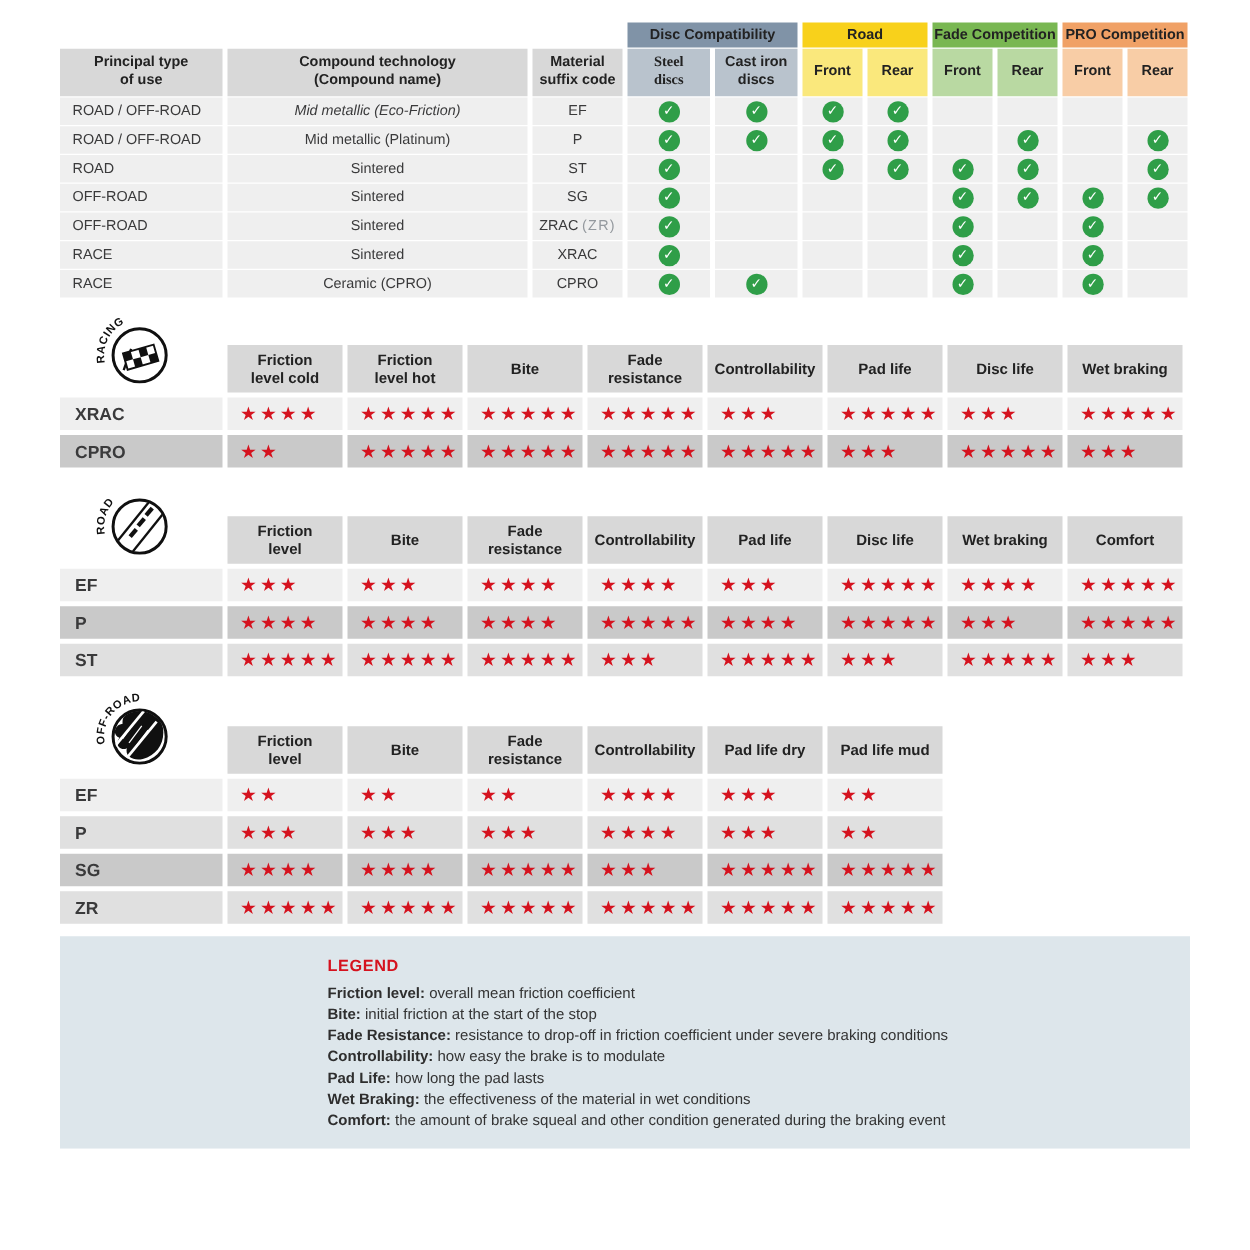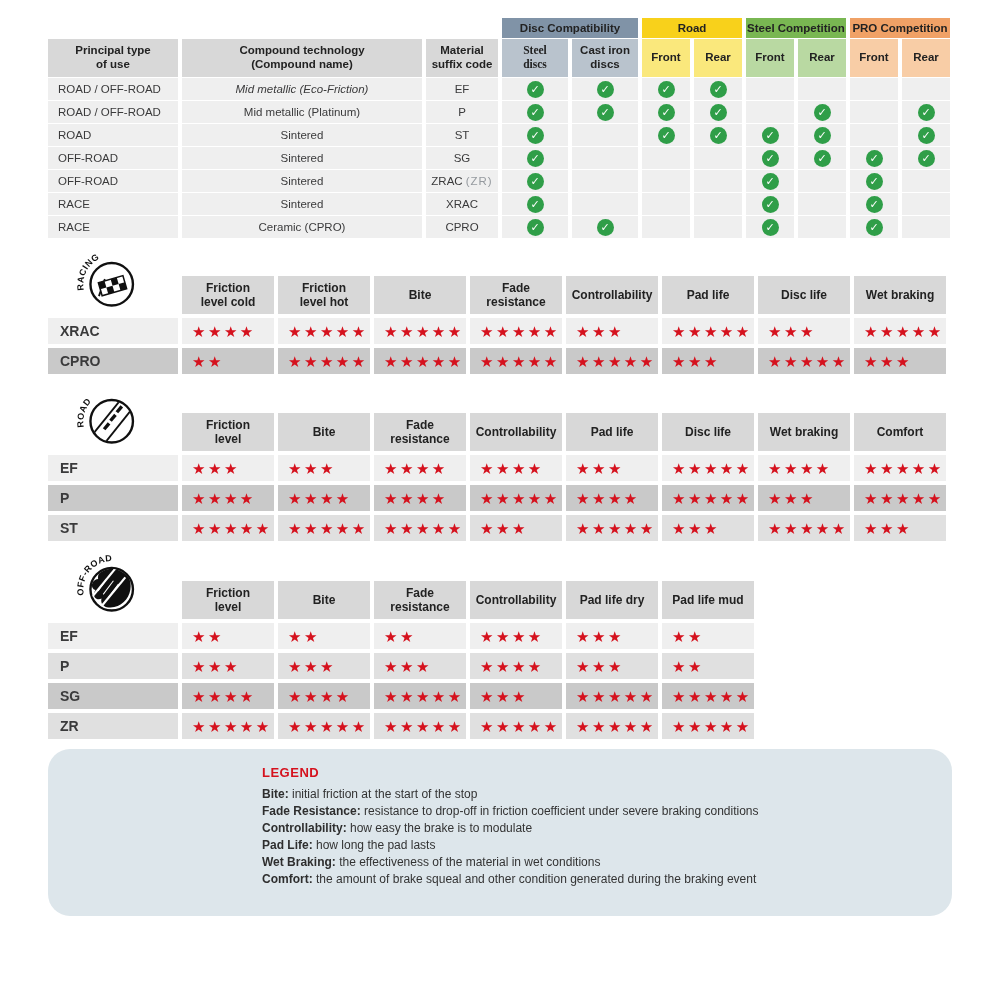--- a/index.html
+++ b/index.html
@@ -56,34 +56,33 @@
     height:26px;display:flex;align-items:center;
     padding-left:10px;font-size:15px;letter-spacing:2.5px;line-height:1;
   }
   .shade-light{background:#efefef;}
   .shade-medium{background:#e0e0e0;}
   .shade-dark{background:#c9c9c9;}
   
   .legend{
     margin-top:10px;
     background:#dde6eb;
-    padding:16px 30px 28px 214px;
-    border-radius:22px;
+    padding:16px 30px 14px 214px;
   }
   .legend-heading{font-size:13px;font-weight:bold;letter-spacing:.5px;margin-bottom:6px;}
   .legend-item{font-size:12px;line-height:17px;white-space:pre-line;color:#333;}
   .legend-item b{color:#2e2e2e;}
 </style>
 </head>
 <body>
 
 <div id="compat">
     <div class="ghead" style="background: rgb(128, 147, 167); grid-area: 1 / 4 / auto / span 2;">Disc Compatibility</div>
     <div class="ghead" style="background: rgb(248, 209, 27); grid-area: 1 / 6 / auto / span 2;">Road</div>
-    <div class="ghead" style="background: rgb(121, 183, 82); grid-area: 1 / 8 / auto / span 2;">Steel Competition</div>
+    <div class="ghead" style="background: rgb(121, 183, 82); grid-area: 1 / 8 / auto / span 2;">Fade Competition</div>
     <div class="ghead" style="background: rgb(240, 161, 102); grid-area: 1 / 10 / auto / span 2;">PRO Competition</div>
     <div class="shead" style="grid-area: 2 / 1;">Principal type
 of use</div>
     <div class="shead" style="grid-area: 2 / 2;">Compound technology
 (Compound name)</div>
     <div class="shead" style="grid-area: 2 / 3;">Material
 suffix code</div>
     <div class="shead" style="background: rgb(185, 195, 205); grid-area: 2 / 4; font-family: Liberation Serif, serif;">Steel
 discs</div>
     <div class="shead" style="background: rgb(185, 195, 205); grid-area: 2 / 5;">Cast iron
@@ -418,20 +417,21 @@
       <div class="stars-cell shade-medium" style="color: rgb(213, 18, 30);">★★★★★</div>
       <div class="stars-cell shade-medium" style="color: rgb(213, 18, 30);">★★★★★</div>
       <div class="stars-cell shade-medium" style="color: rgb(213, 18, 30);">★★★★★</div>
       <div class="stars-cell shade-medium" style="color: rgb(213, 18, 30);">★★★★★</div>
     </section>
   </div>
 
 <section class="legend" style="background: rgb(221, 230, 235);">
   <div class="legend-heading" style="color: rgb(213, 18, 30);">LEGEND</div>
   <div id="legend-items">
+      <div class="legend-item"><b>Friction level:</b><span> overall mean friction coefficient</span></div>
       <div class="legend-item"><b>Bite:</b><span> initial friction at the start of the stop</span></div>
       <div class="legend-item"><b>Fade Resistance:</b><span> resistance to drop-off in friction coefficient under severe braking conditions</span></div>
       <div class="legend-item"><b>Controllability:</b><span> how easy the brake is to modulate</span></div>
       <div class="legend-item"><b>Pad Life:</b><span> how long the pad lasts</span></div>
       <div class="legend-item"><b>Wet Braking:</b><span> the effectiveness of the material in wet conditions</span></div>
       <div class="legend-item"><b>Comfort:</b><span> the amount of brake squeal and other condition generated during the braking event</span></div>
     </div>
 </section>
 
 </body></html>

